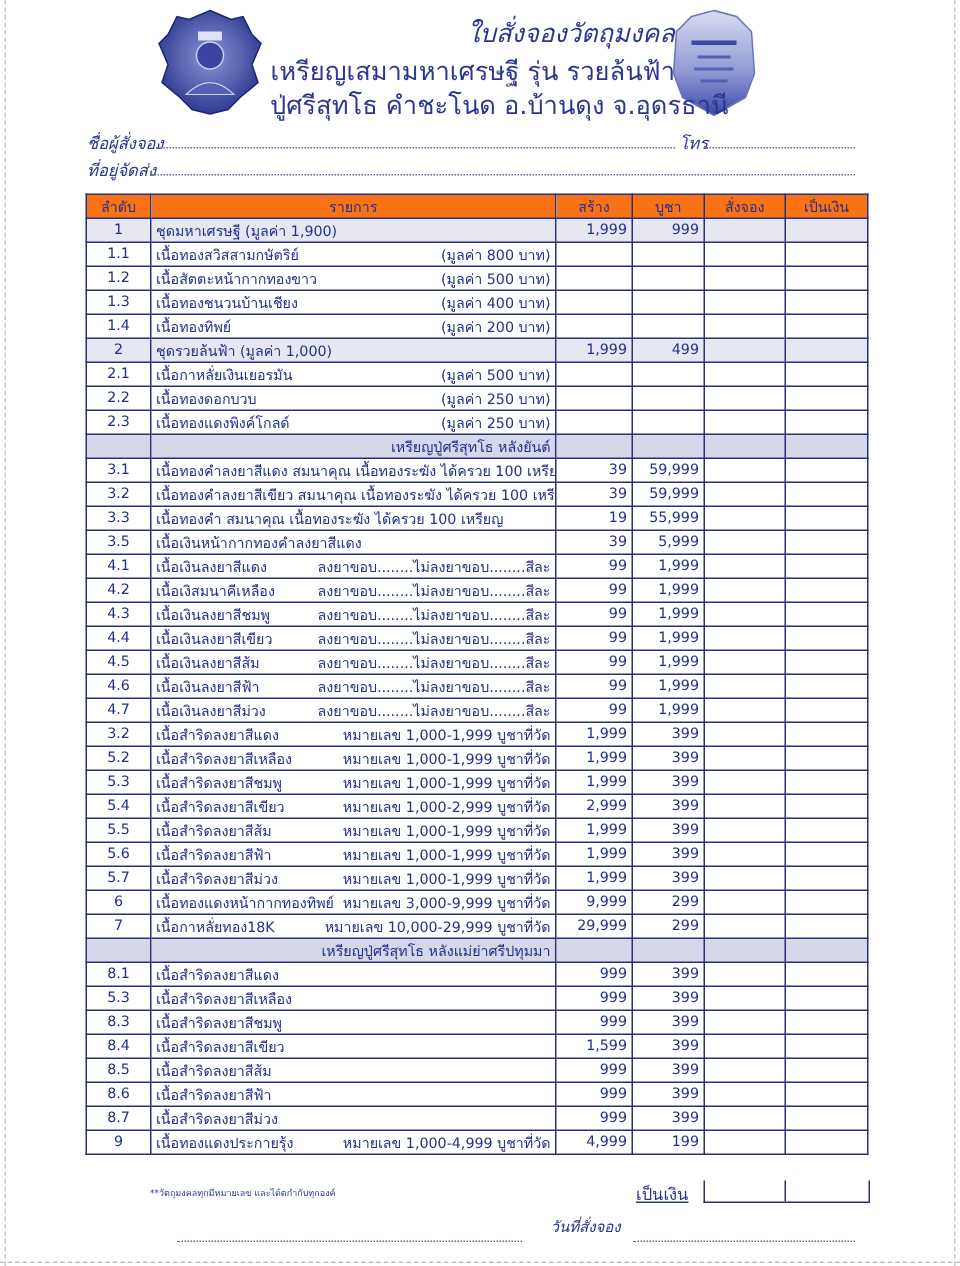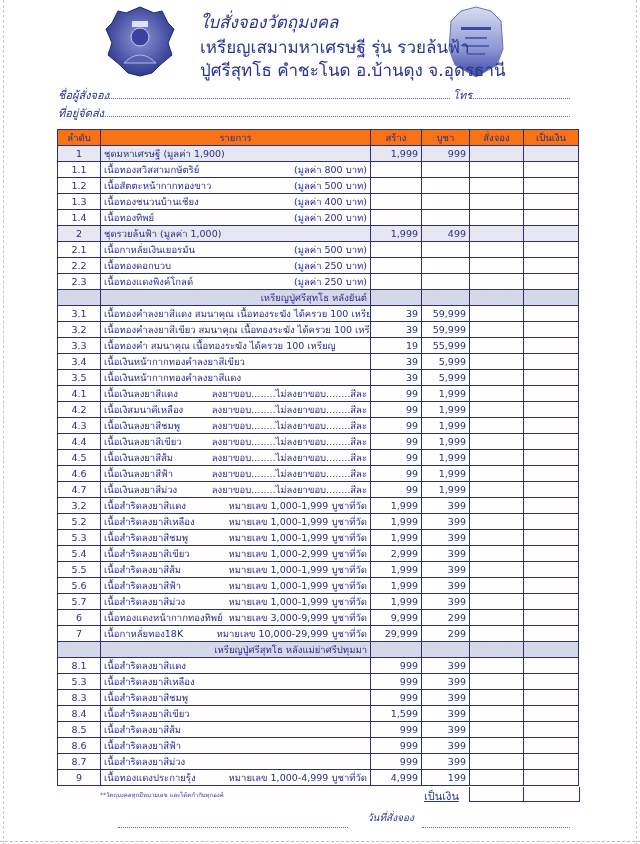--- a/index.html
+++ b/index.html
@@ -5,21 +5,21 @@
   html, body { margin:0; padding:0; }
   body { width:640px; height:844px; background:#ffffff; position:relative; overflow:hidden;
          font-family:"DejaVu Sans", sans-serif; color:#24318a; }
   .cutline-left { position:absolute; left:3px; top:0; height:844px; border-left:1px dashed #c8c8c8; }
   .cutline-right { position:absolute; right:3px; top:0; height:844px; border-left:1px dashed #c8c8c8; }
   .cutline-bottom { position:absolute; left:0; bottom:2px; width:640px; border-top:1px dashed #bdbdbd; }
 
   .amulet-front { position:absolute; left:102px; top:5px; width:76px; height:72px; }
   .amulet-back { position:absolute; left:447px; top:5px; width:58px; height:74px; }
 
-  .title { position:absolute; left:180px; width:270px; text-align:left; color:#2a3592; white-space:nowrap;margin-left:20px; }
+  .title { position:absolute; left:180px; width:270px; text-align:right; color:#2a3592; white-space:nowrap; }
   .t1 { top:8px; font-size:17px; font-style:italic; }
   .t2 { top:33px; font-size:17px; }
   .t3 { top:56px; font-size:17px; }
 
   .field { position:absolute; font-size:11px; font-style:italic; color:#2a3592; white-space:nowrap; }
   .dots { position:absolute; border-bottom:1px dotted #6a6a9a; height:0; }
 
   table.order { position:absolute; left:57px; top:129px; border-collapse:collapse; table-layout:fixed; width:521px;
         font-size:9.5px; color:#23308c; }
   table.order td, table.order th { border:1.5px solid #2a2f7a; height:14px; padding:0 3px; white-space:nowrap; overflow:hidden; }
@@ -231,30 +231,20 @@
         <td class="no">3.3</td>
         <td>
           <span class="desc-main">เนื้อทองคำ  สมนาคุณ เนื้อทองระฆัง ได้ครวย 100 เหรียญ</span>
         </td>
         <td class="num">19</td>
         <td class="num">55,999</td>
         <td></td>
         <td></td>
       </tr>
       <tr class="item">
-        <td class="no">3.4</td>
-        <td>
-          <span class="desc-main">เนื้อเงินหน้ากากทองคำลงยาสีเขียว</span>
-        </td>
-        <td class="num">39</td>
-        <td class="num">5,999</td>
-        <td></td>
-        <td></td>
-      </tr>
-      <tr class="item">
         <td class="no">3.5</td>
         <td>
           <span class="desc-main">เนื้อเงินหน้ากากทองคำลงยาสีแดง</span>
         </td>
         <td class="num">39</td>
         <td class="num">5,999</td>
         <td></td>
         <td></td>
       </tr>
       <tr class="item">

